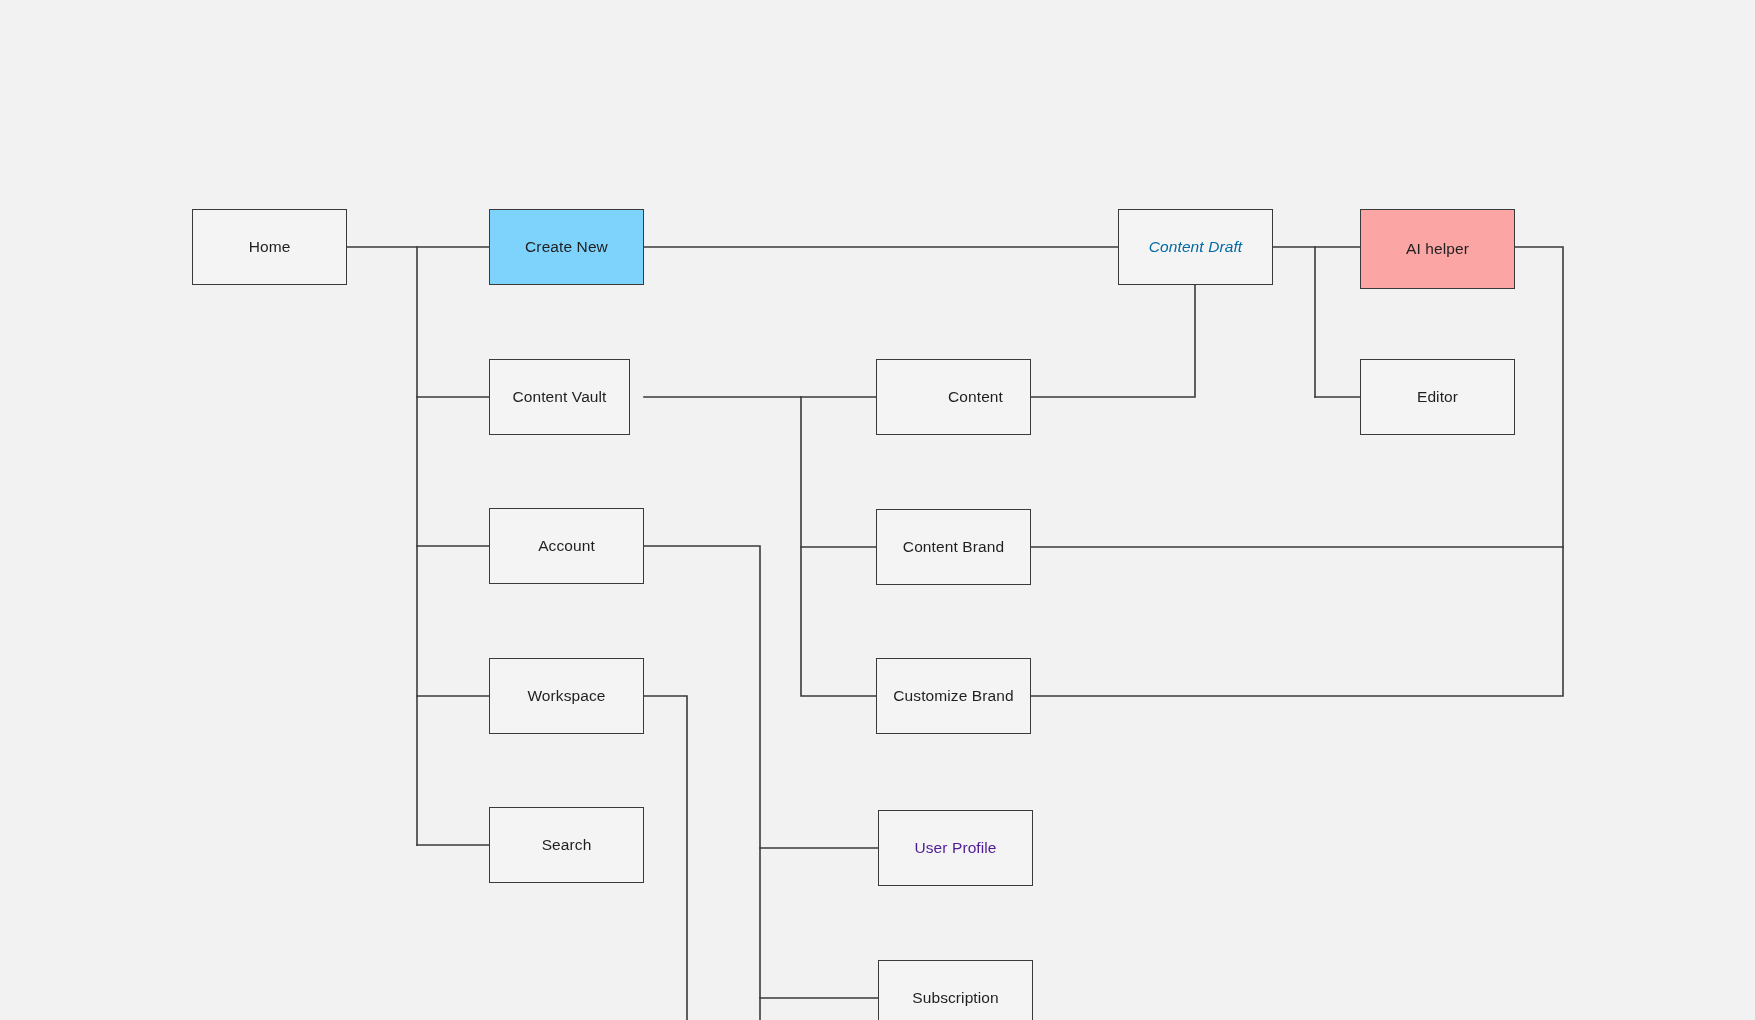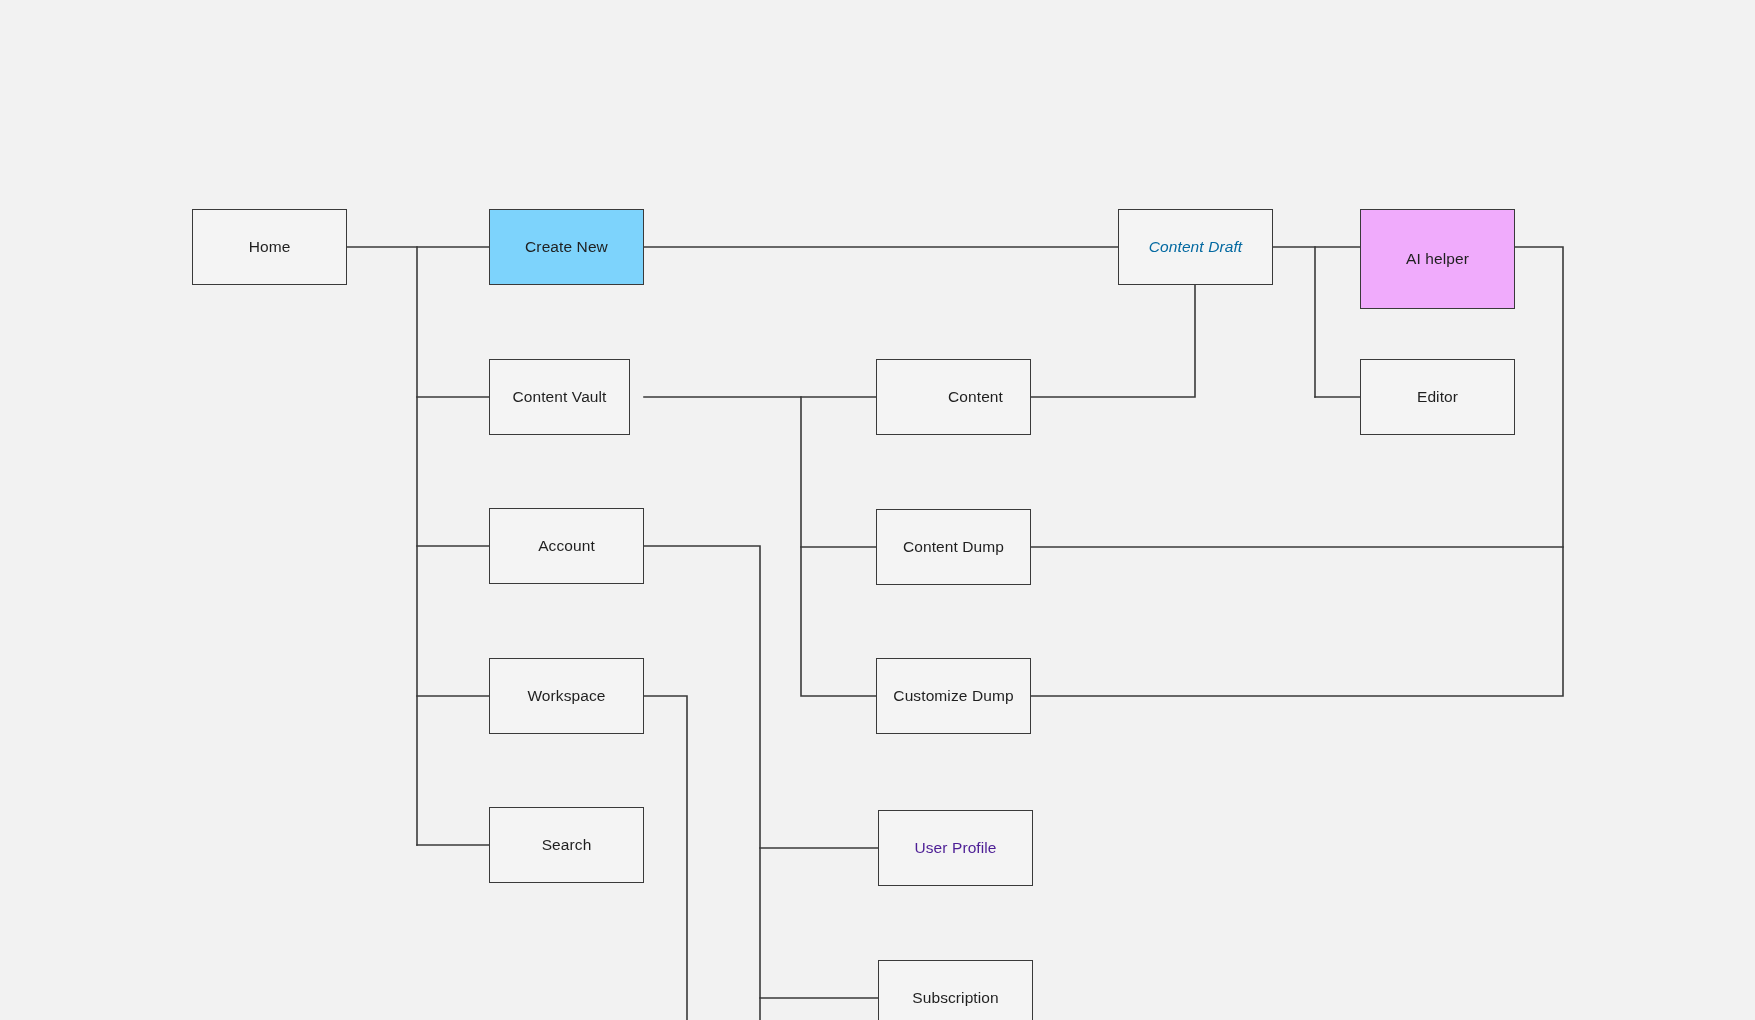--- a/index.html
+++ b/index.html
@@ -86,34 +86,34 @@
       <div class="node" style="left: 489px; top: 658px; width: 155px; height: 76px; background: rgb(244, 244, 244); border-color: rgb(58, 58, 58); color: rgb(31, 31, 31);">
         <span class="node-label">Workspace</span>
       </div>
       <div class="node" style="left: 489px; top: 807px; width: 155px; height: 76px; background: rgb(244, 244, 244); border-color: rgb(58, 58, 58); color: rgb(31, 31, 31);">
         <span class="node-label">Search</span>
       </div>
       <div class="node" style="left: 876px; top: 359px; width: 155px; height: 76px; background: rgb(244, 244, 244); border-color: rgb(58, 58, 58); color: rgb(31, 31, 31); padding-left: 44px;">
         <span class="node-label">Content</span>
       </div>
       <div class="node" style="left: 876px; top: 509px; width: 155px; height: 76px; background: rgb(244, 244, 244); border-color: rgb(58, 58, 58); color: rgb(31, 31, 31);">
-        <span class="node-label">Content Dump</span>
+        <span class="node-label">Content Brand</span>
       </div>
       <div class="node" style="left: 876px; top: 658px; width: 155px; height: 76px; background: rgb(244, 244, 244); border-color: rgb(58, 58, 58); color: rgb(31, 31, 31);">
-        <span class="node-label">Customize Dump</span>
+        <span class="node-label">Customize Brand</span>
       </div>
       <div class="node" style="left: 878px; top: 810px; width: 155px; height: 76px; background: rgb(244, 244, 244); border-color: rgb(58, 58, 58); color: #4c1d95;">
         <span class="node-label">User Profile</span>
       </div>
       <div class="node" style="left: 878px; top: 960px; width: 155px; height: 76px; background: rgb(244, 244, 244); border-color: rgb(58, 58, 58); color: rgb(31, 31, 31);">
         <span class="node-label">Subscription</span>
       </div>
       <div class="node" style="left: 1118px; top: 209px; width: 155px; height: 76px; background: rgb(244, 244, 244); border-color: rgb(58, 58, 58); color: #0369a1; font-style: italic;">
         <span class="node-label">Content Draft</span>
       </div>
-      <div class="node" style="left: 1360px; top: 209px; width: 155px; height: 100px; background: #f0abfc; border-color: rgb(58, 58, 58); color: rgb(31, 31, 31);">
+      <div class="node" style="left: 1360px; top: 209px; width: 155px; height: 80px; background: #fca5a5; border-color: rgb(58, 58, 58); color: rgb(31, 31, 31);">
         <span class="node-label">AI helper</span>
       </div>
       <div class="node" style="left: 1360px; top: 359px; width: 155px; height: 76px; background: rgb(244, 244, 244); border-color: rgb(58, 58, 58); color: rgb(31, 31, 31);">
         <span class="node-label">Editor</span>
       </div>
     </div>
 </div>
 
 </body></html>

